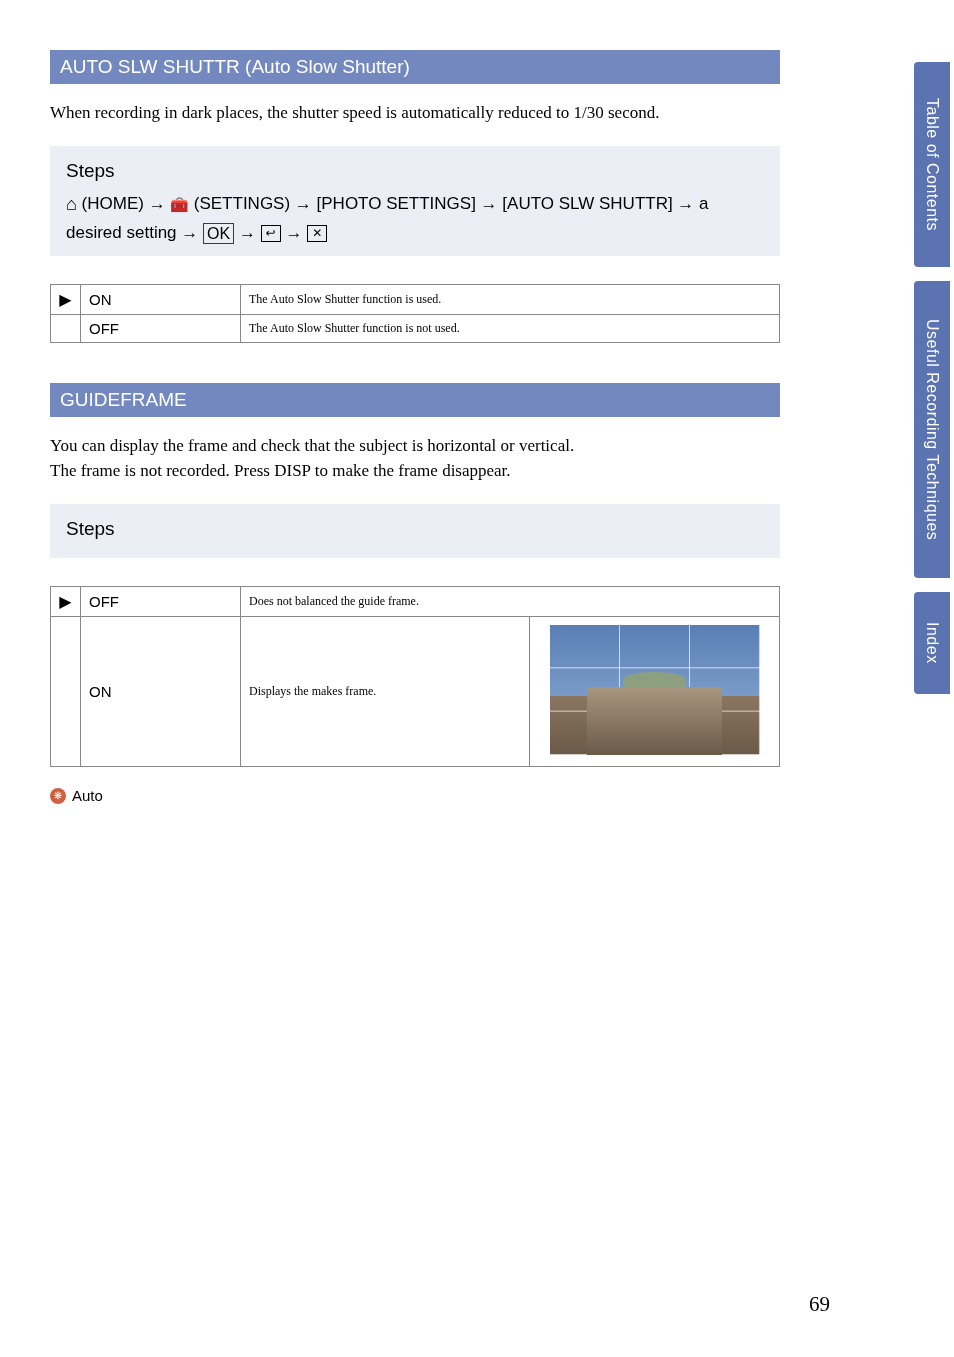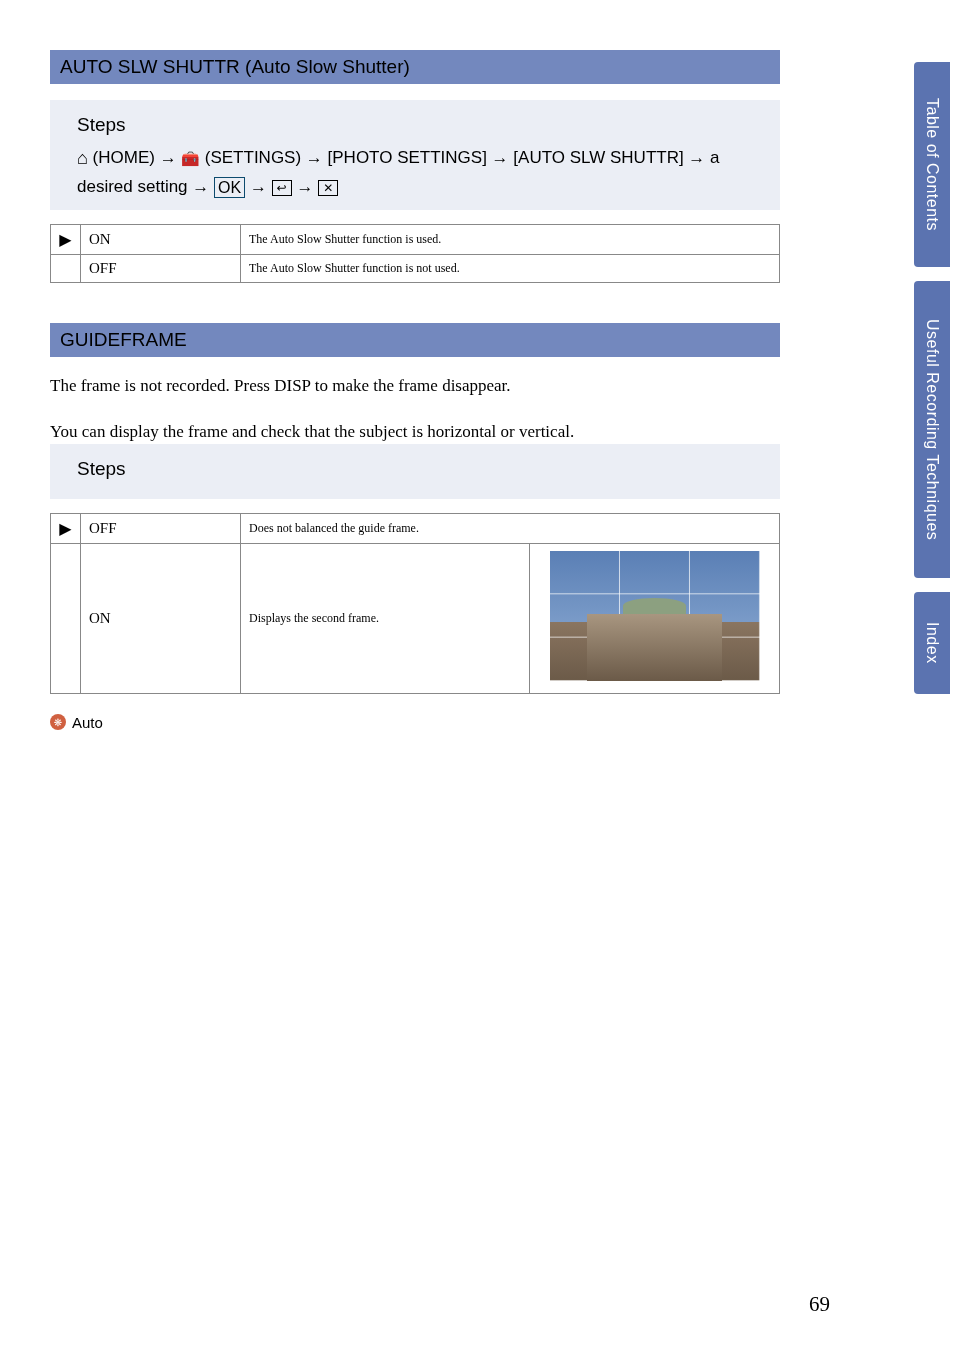--- a/index.html
+++ b/index.html
@@ -15,40 +15,40 @@
       width: 954px;
       position: relative;
       min-height: 1357px;
     }
     .content {
       padding: 50px 50px 50px 50px;
       width: 830px;
     }
     .section-header {
       background: #7388be;
-      color: #000000;
+      color: #ffffff;
       padding: 6px 10px;
       font-family: Arial, sans-serif;
       font-size: 19px;
       font-weight: normal;
       margin-bottom: 16px;
     }
     .body-text {
       font-family: 'Times New Roman', serif;
       font-size: 17px;
       line-height: 1.5;
       margin-bottom: 20px;
     }
     .steps-box {
       background: #ebeef5;
-      padding: 10px 27px;
+      padding: 10px 16px;
       font-family: Arial, sans-serif;
       font-size: 17px;
       line-height: 1.6;
-      margin-bottom: 14px;
+      margin-bottom: 28px;
     }
     .steps-title {
       font-size: 19px;
       margin-bottom: 4px;
     }
     .options-table {
       border-collapse: collapse;
       width: 100%;
       margin-bottom: 40px;
       font-family: Arial, sans-serif;
@@ -58,21 +58,21 @@
       padding: 5px 8px;
       vertical-align: middle;
     }
     .col-marker {
       width: 30px;
       text-align: center;
       font-size: 16px;
     }
     .col-name {
       width: 160px;
-      font-family: Liberation Serif, serif;
+      font-family: Liberation Sans, sans-serif;
       font-size: 15px;
     }
     .col-desc {
       font-family: 'Times New Roman', serif;
       font-size: 12px;
     }
     .col-img {
       width: 250px;
       text-align: center;
       padding: 8px;
@@ -202,20 +202,21 @@
       background: #8ca080;
       border-radius: 50% 50% 0 0;
     }
   </style>
 </head>
 <body>
 
 <div class="content">
 
   <div class="section-header">AUTO SLW SHUTTR (Auto Slow Shutter)</div>
+  <p class="body-text">When recording in dark places, the shutter speed is automatically reduced to 1/30 second.</p>
 
   <div class="steps-box">
     <div class="steps-title">Steps</div>
     <div>
       <span class="icon-home">⌂</span><span> (HOME) → </span><span class="icon-toolbox">🧰</span><span> (SETTINGS) → [PHOTO SETTINGS] → [AUTO SLW SHUTTR] → a desired setting → </span><span class="icon-ok">OK</span>
       <span>→</span>
       <span class="icon-return">↩</span>
       <span>→</span>
       <span class="icon-x">✕</span>
     </div>
@@ -230,38 +231,38 @@
     </tr>
     <tr>
       <td class="col-marker"></td>
       <td class="col-name">OFF</td>
       <td class="col-desc">The Auto Slow Shutter function is not used.</td>
     </tr>
   </tbody>
     </table>
 
   <div class="section-header">GUIDEFRAME</div>
+  <p class="body-text" style="margin-bottom:0">You can display the frame and check that the subject is horizontal or vertical.</p>
   <p class="body-text">The frame is not recorded. Press DISP to make the frame disappear.</p>
-  <p class="body-text" style="margin-bottom:0">You can display the frame and check that the subject is horizontal or vertical.</p>
 
   <div class="steps-box">
     <div class="steps-title">Steps</div>
   </div>
 
   <table class="options-table" style="margin-bottom:20px">
     <tbody>
         <tr>
       <td class="col-marker">▶</td>
       <td class="col-name">OFF</td>
       <td class="col-desc" colspan="2">Does not balanced the guide frame.</td>
     </tr>
     <tr>
       <td class="col-marker"></td>
       <td class="col-name" style="height:150px">ON</td>
-      <td class="col-desc">Displays the second frame.</td>
+      <td class="col-desc">Displays the makes frame.</td>
       <td class="col-img">
         <div class="sample-image">
           <div class="roof"></div>
           <div class="building"></div>
         </div>
       </td>
     </tr>
   </tbody>
     </table>
 

